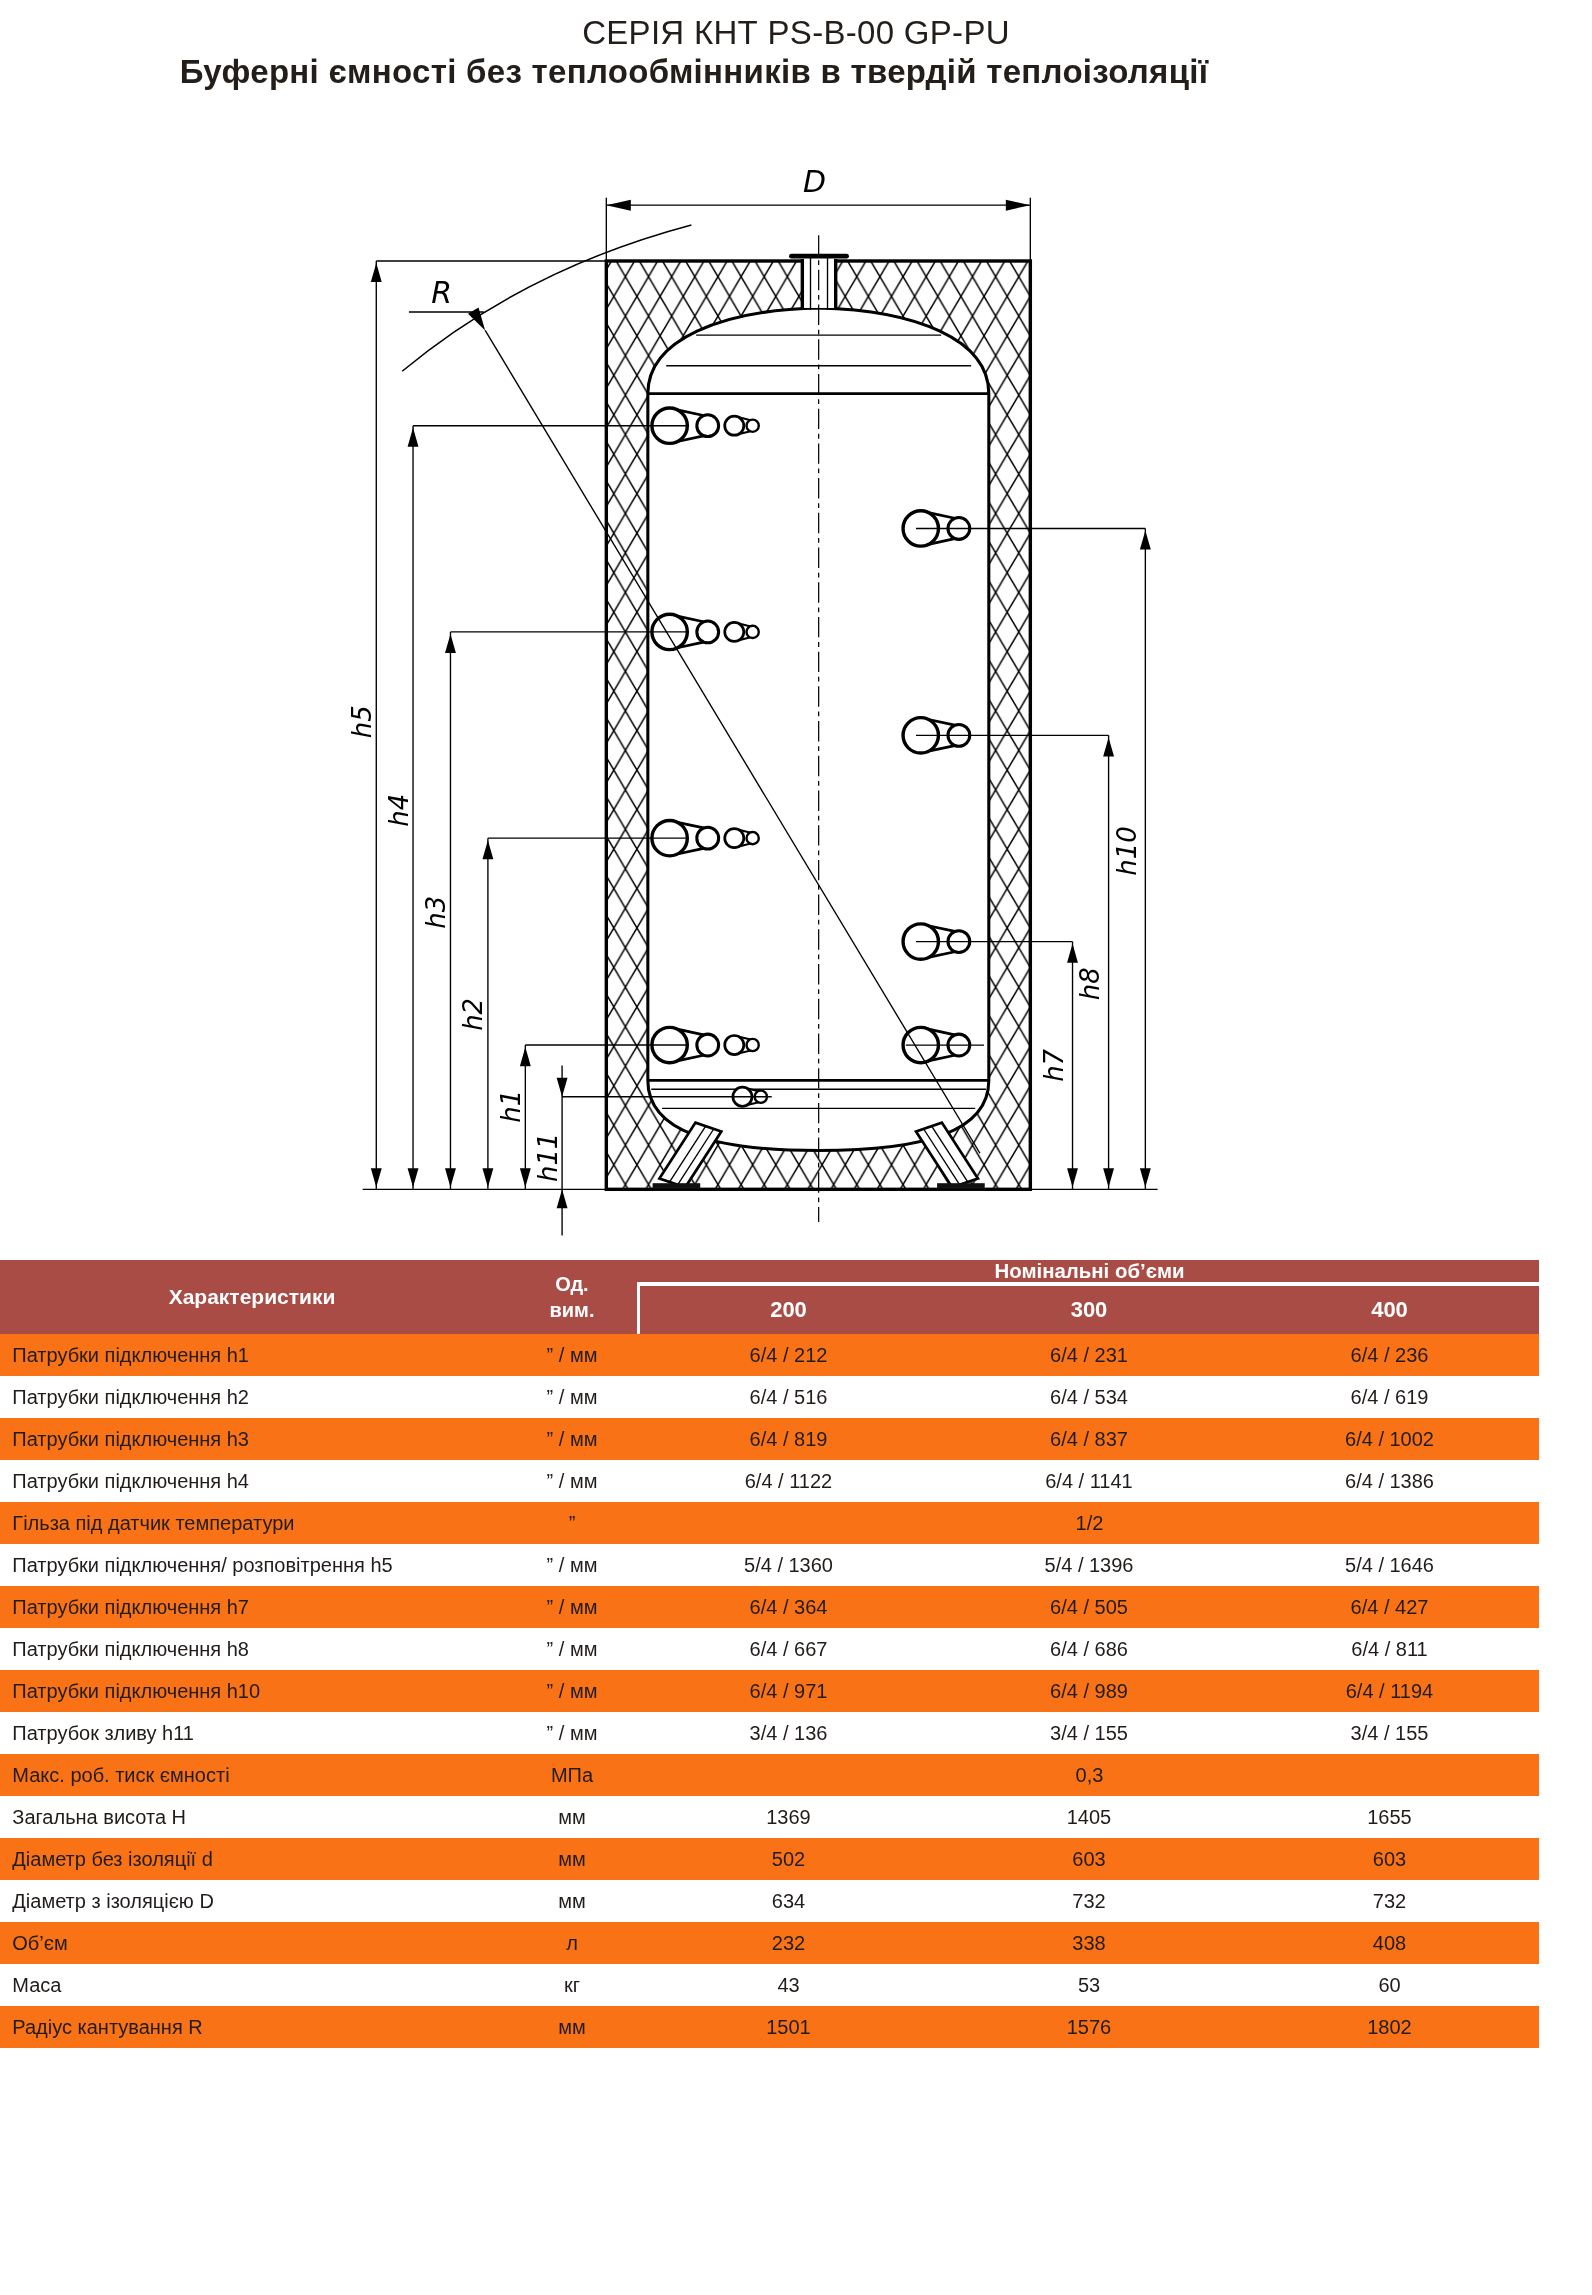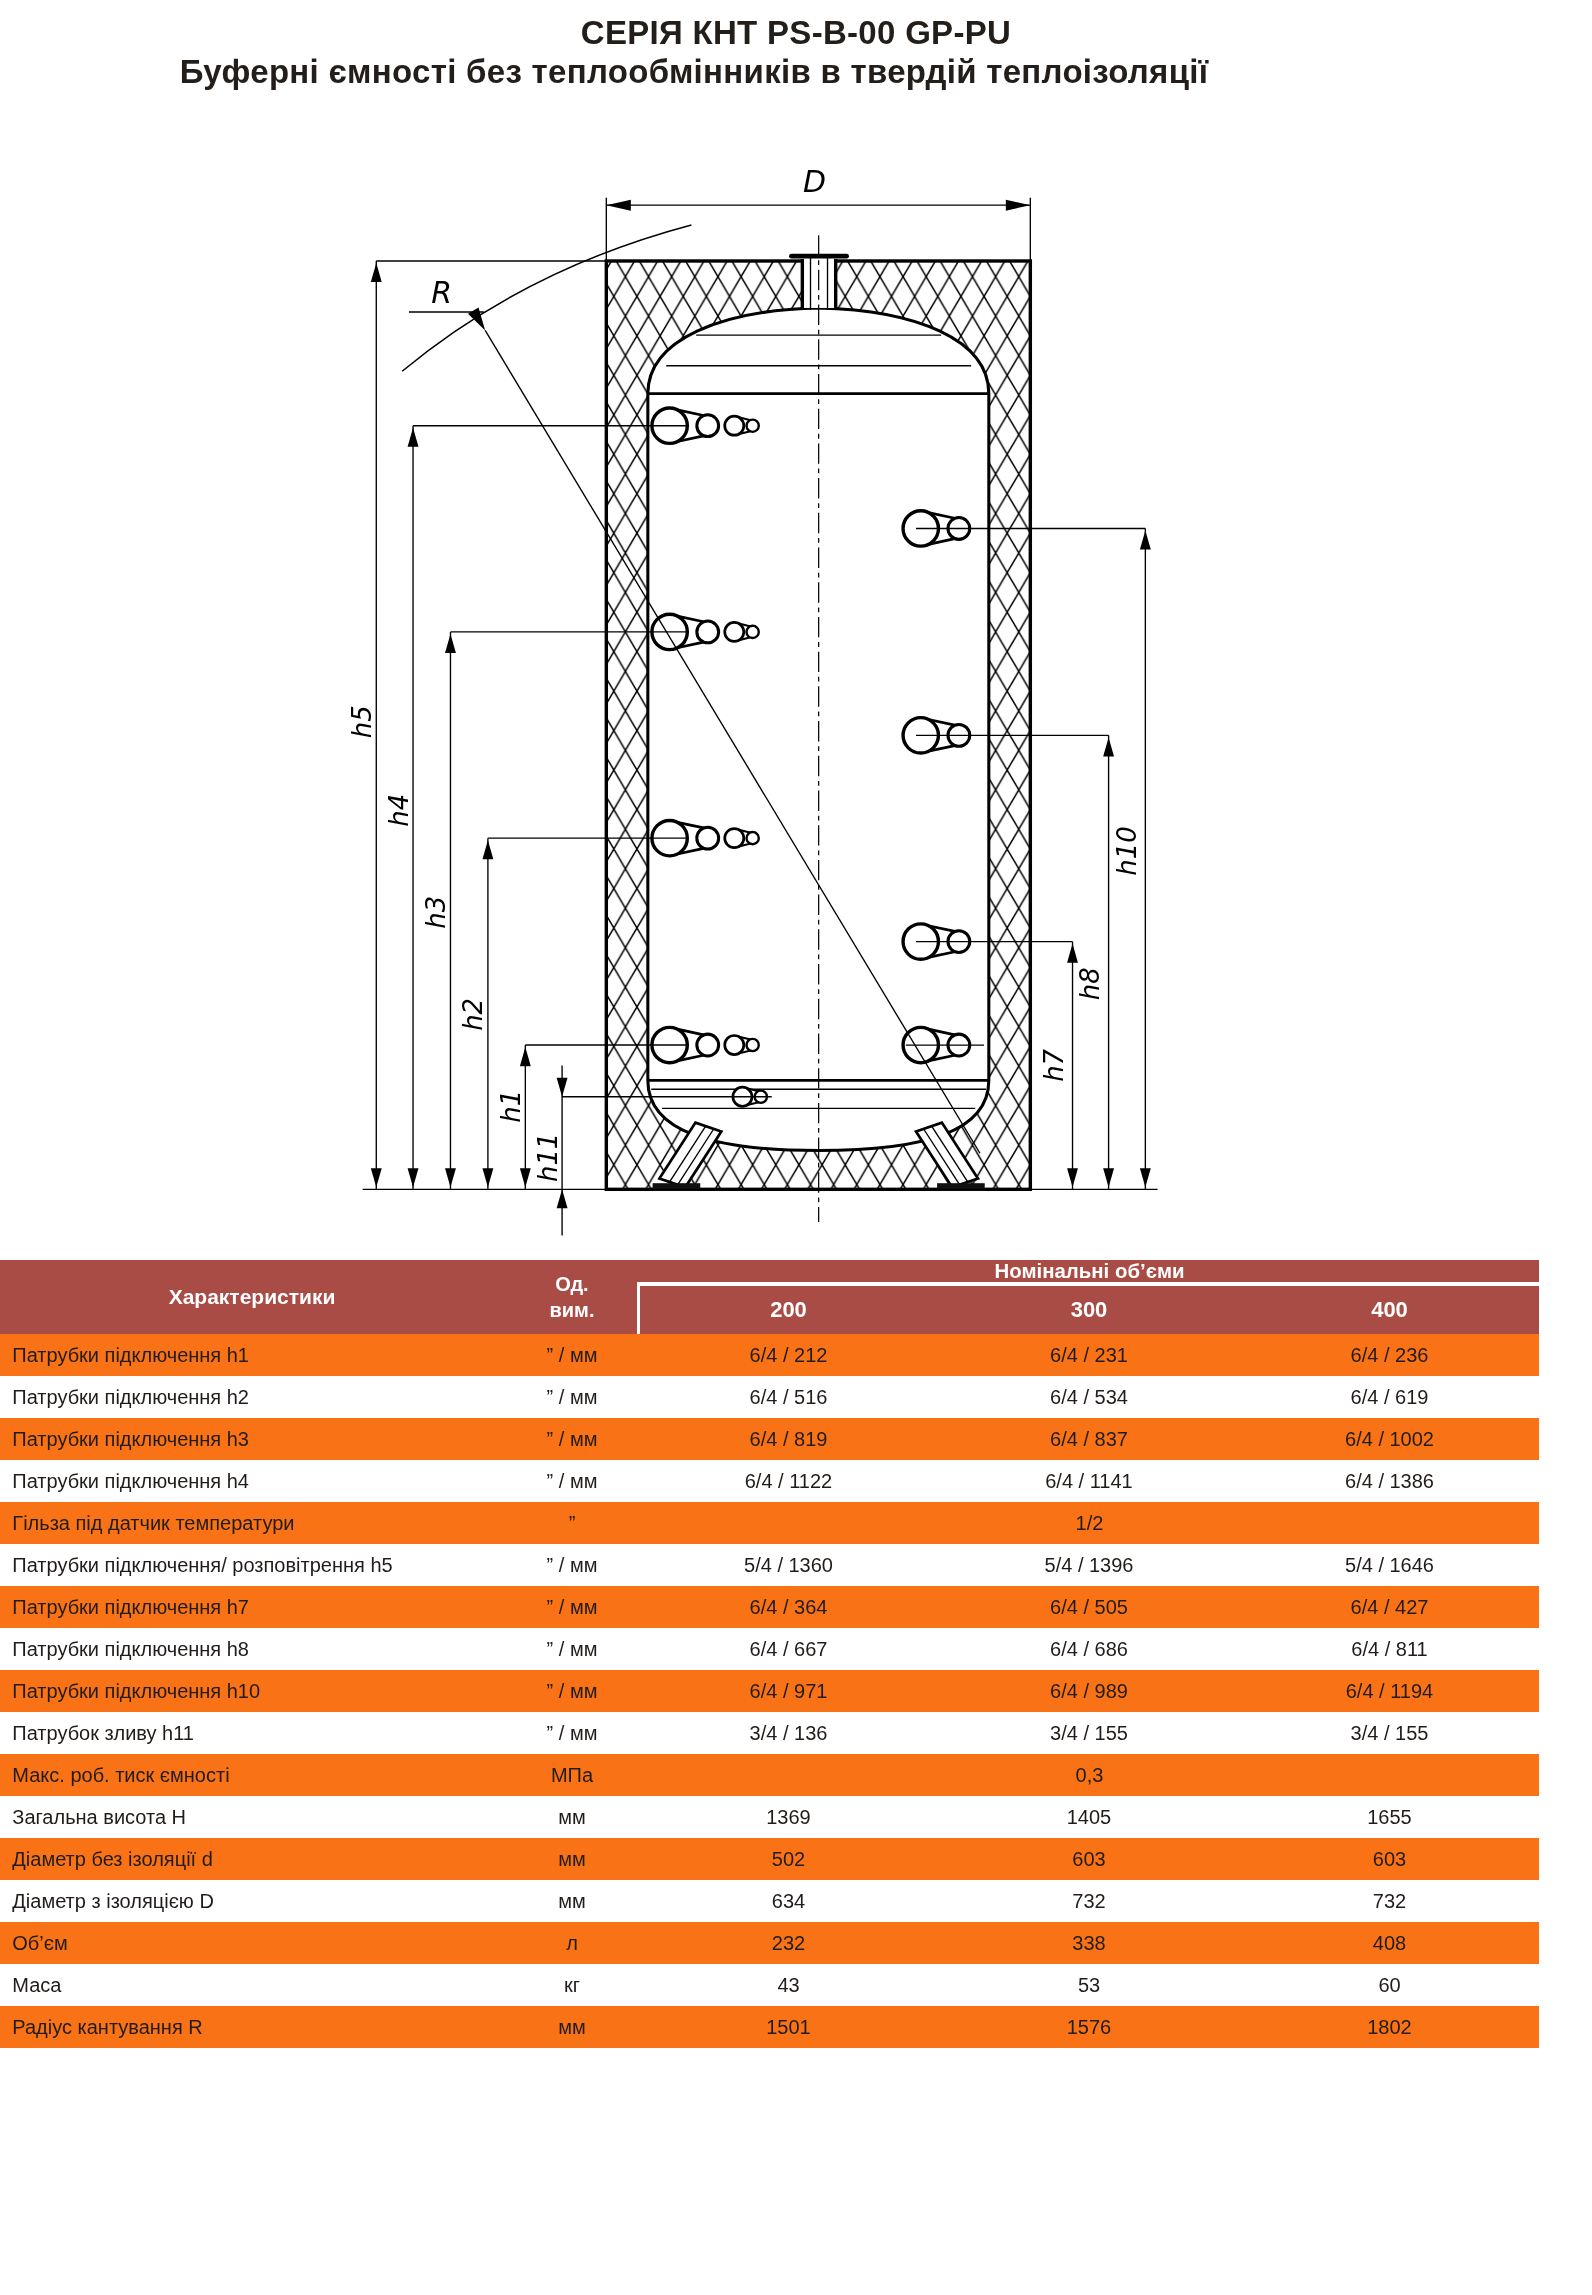--- a/index.html
+++ b/index.html
@@ -2,21 +2,21 @@
 <html style="font-size:11px"><head>
 <meta charset="utf-8">
 <style>
   html,body{margin:0;padding:0;}
   body{
     width:1592px;height:2295px;background:#ffffff;position:relative;overflow:hidden;
     font-family:"Liberation Sans",sans-serif;color:#211c19;
   }
   .page-title{
     position:absolute;left:0;top:13.6px;width:1592px;text-align:center;
-    font-size:33px;font-weight:700;color:#241e1b;letter-spacing:0.3px;
+    font-size:33px;font-weight:400;color:#241e1b;letter-spacing:0.3px;
   }
   .page-subtitle{
     position:absolute;left:0;top:53px;width:1388px;text-align:center;
     font-size:33px;font-weight:700;color:#241e1b;letter-spacing:0.3px;
   }
   svg{position:absolute;left:293px;top:82px;width:1035px;height:1157px;}
   svg text{font-family:"DejaVu Sans",sans-serif;font-style:italic;fill:#000;}
 
   
   .spec-table{position:absolute;left:0;top:1260px;width:1539px;}

